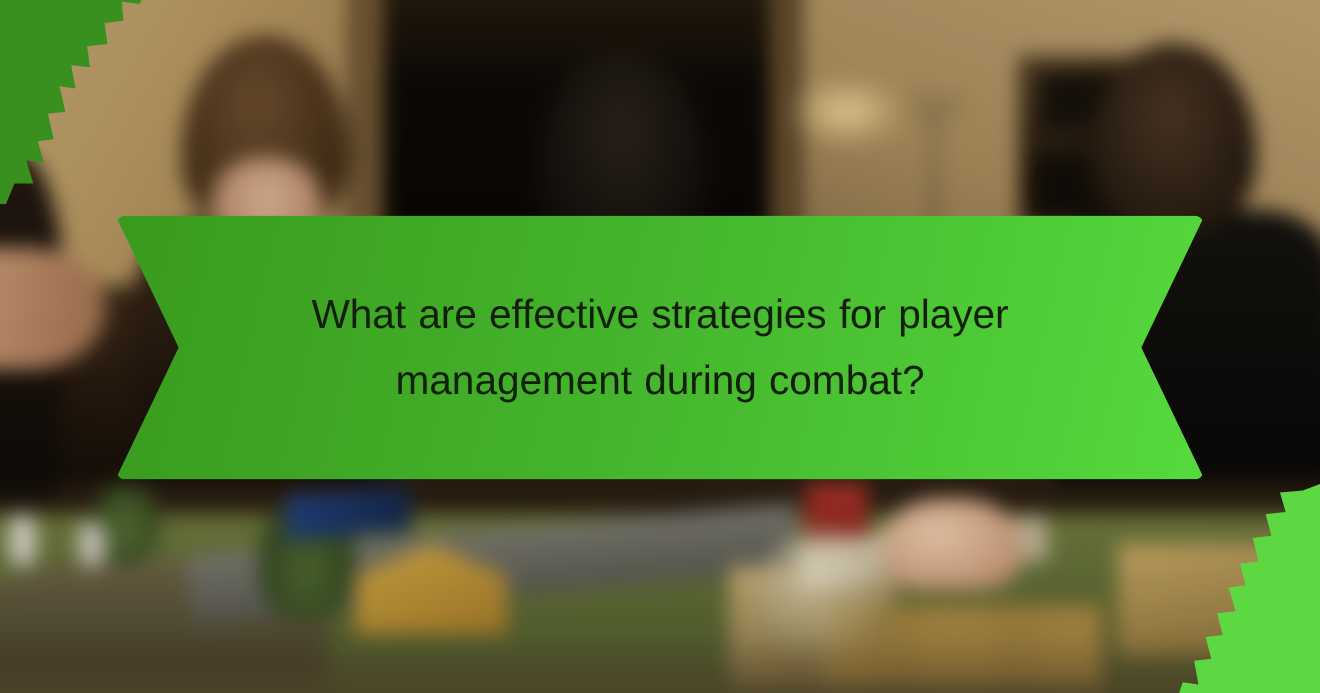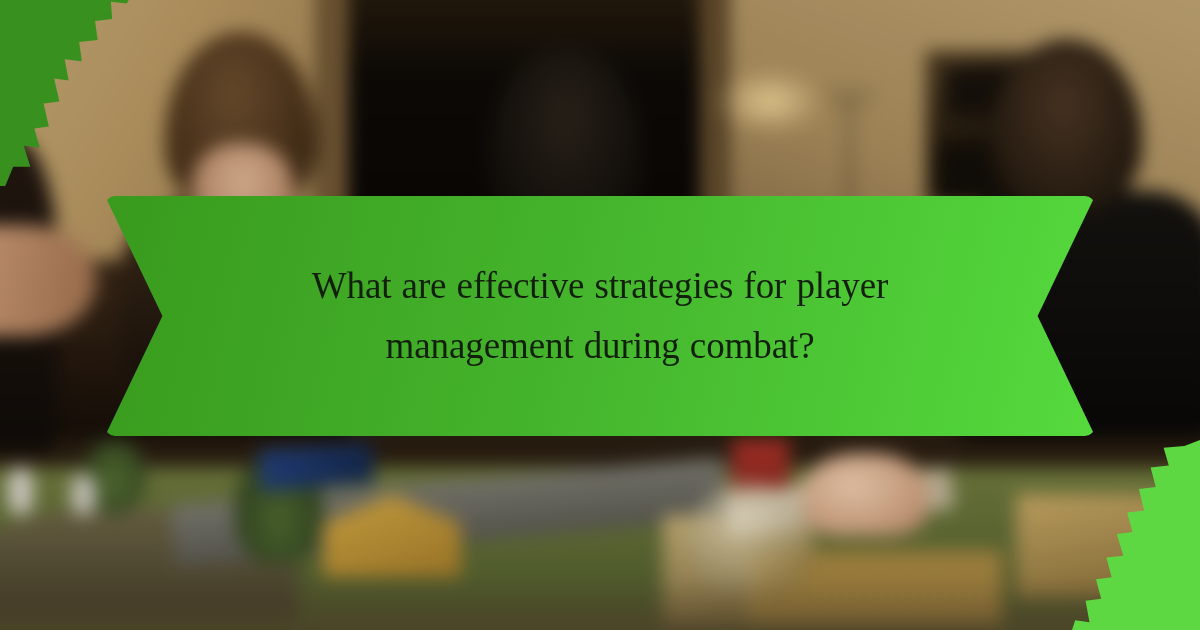--- a/index.html
+++ b/index.html
@@ -268,21 +268,21 @@
     align-items:center;
     justify-content:center;
     text-align:center;
   }
   .ribbon-inner {
     width:760px;
     padding:0 12px;
   }
   .headline {
     color:var(--text-color);
-    font-family:Liberation Serif, serif;
+    font-family:Liberation Sans, sans-serif;
     font-size:37px;
     font-weight:400;
     line-height:1.62;
     letter-spacing:-0.1px;
     word-spacing:1px;
   }
 </style>
 </head>
 <body>
 

